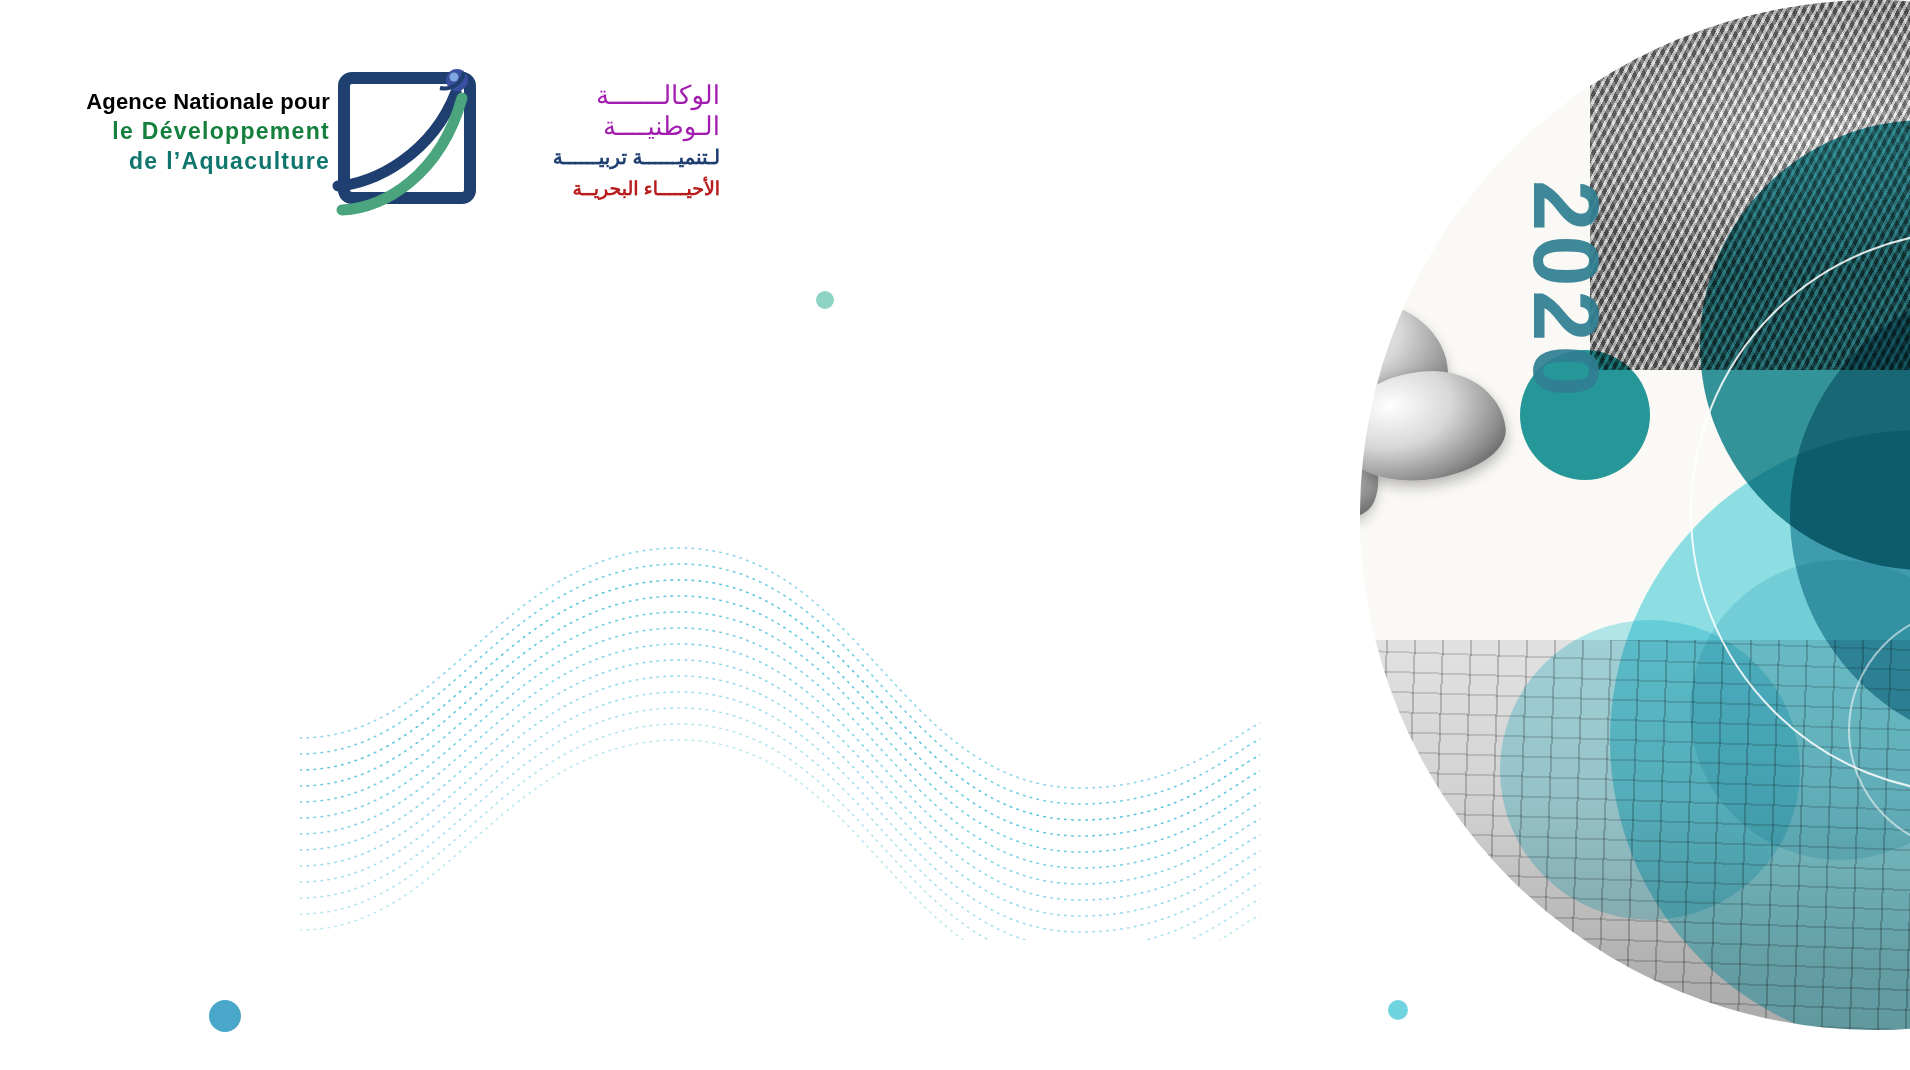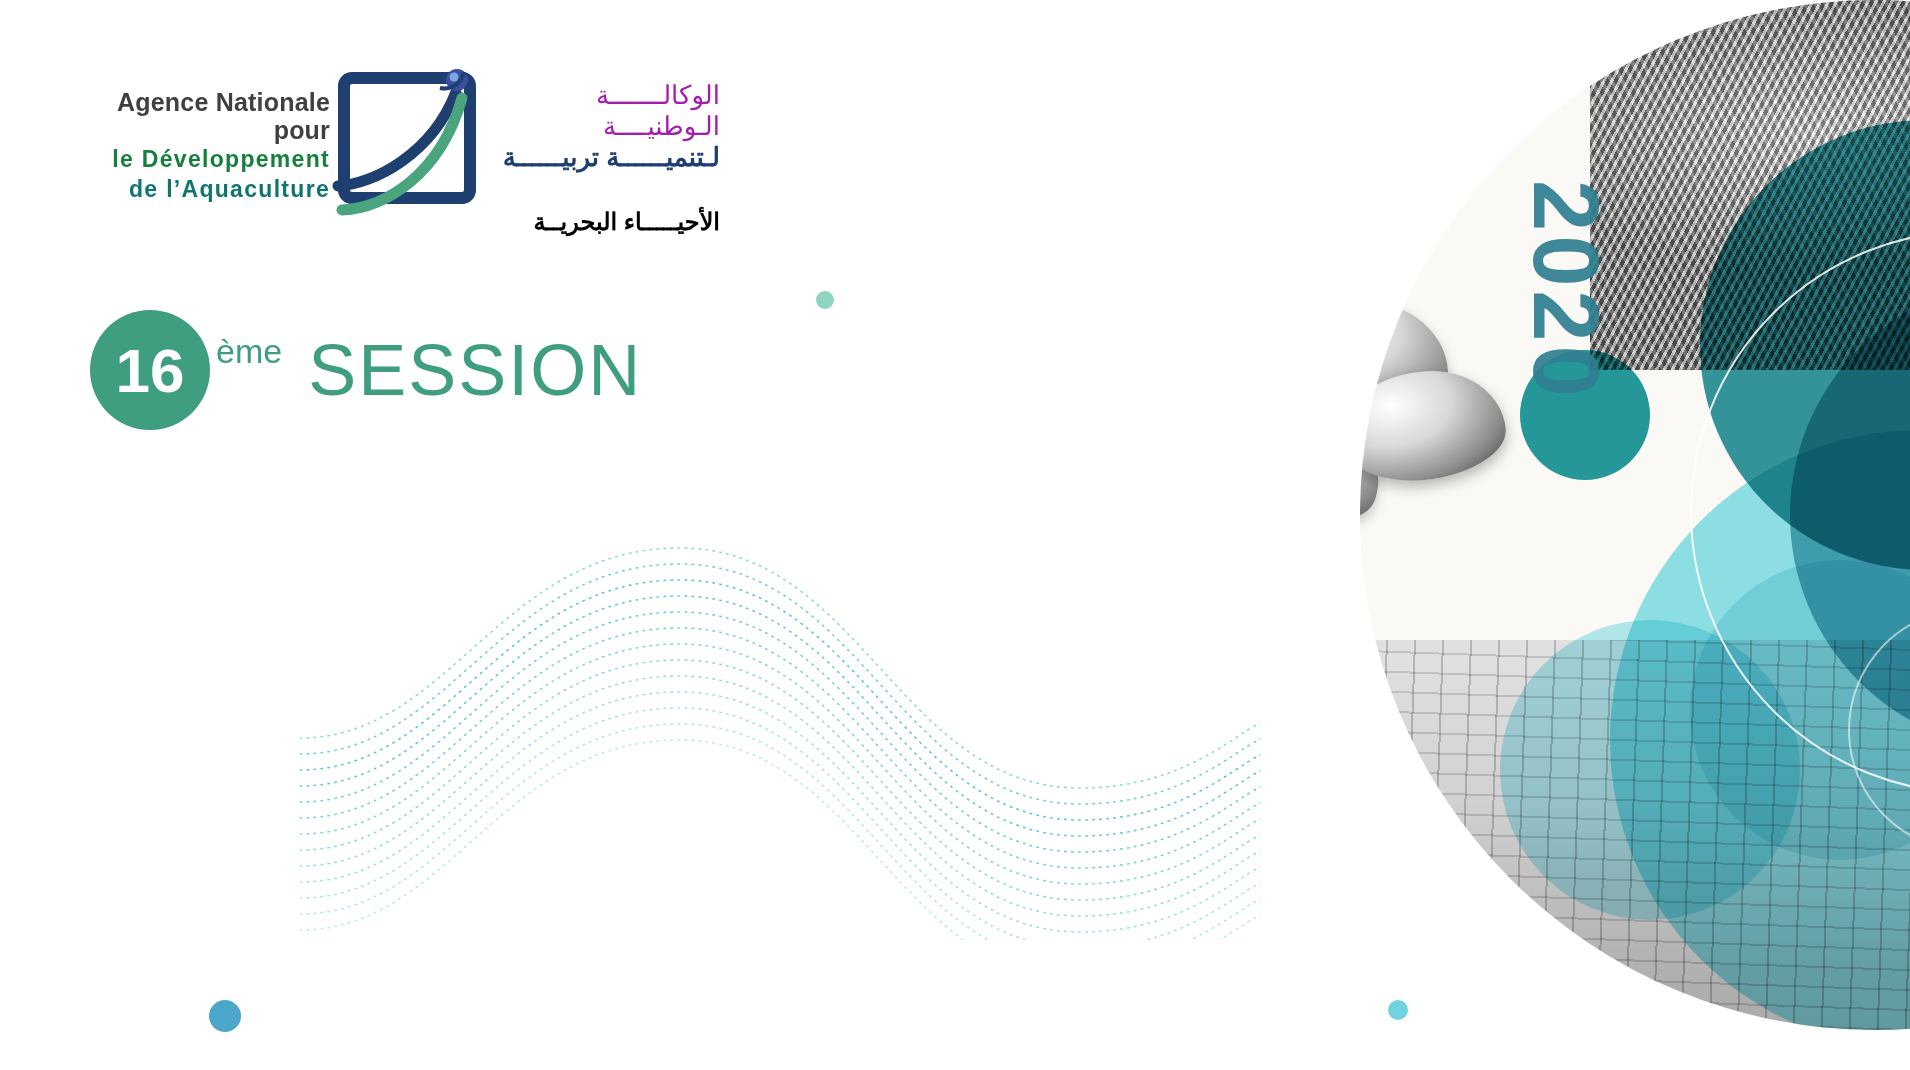--- a/index.html
+++ b/index.html
@@ -55,27 +55,27 @@
     writing-mode:vertical-rl;text-orientation:mixed;
     font-size:92px;font-weight:700;letter-spacing:4px;
     color:#2f7f92;opacity:.92;font-family:"Liberation Sans",sans-serif;}
 
   
   .waves{position:absolute;left:300px;top:520px;width:960px;height:420px;}
 
   
   .logo{position:absolute;left:80px;top:58px;width:640px;height:165px;}
   .logo-fr{position:absolute;left:0;top:30px;width:250px;text-align:right;}
-  .logo-fr .l1{color:#404040;font-size:25px;font-weight:700;letter-spacing:.2px;line-height:28px;}
+  .logo-fr .l1{color:#000000;font-size:22px;font-weight:700;letter-spacing:.2px;line-height:28px;}
   .logo-fr .l2{color:#15803d;font-size:23px;font-weight:700;letter-spacing:1.3px;line-height:30px;}
   .logo-fr .l3{color:#0f766e;font-size:23px;font-weight:700;letter-spacing:1.3px;line-height:30px;}
   .logo-ar{position:absolute;left:400px;top:22px;width:240px;text-align:right;direction:rtl;}
   .logo-ar .a1{color:#a21caf;font-size:26px;line-height:31px;}
-  .logo-ar .a2{color:#1e3f70;font-size:26px;line-height:31px;font-weight:700;}
-  .logo-ar .a3{color:#000000;font-size:24px;line-height:31px;font-weight:700;margin-top:33px;}
+  .logo-ar .a2{color:#1e3f70;font-size:20px;line-height:31px;font-weight:700;}
+  .logo-ar .a3{color:#b91c1c;font-size:19px;line-height:31px;font-weight:700;}
 
   
   .headline{position:absolute;left:90px;top:292px;}
   .headline .title{font-size:84px;font-weight:700;color:#1d4379;letter-spacing:-1px;line-height:96px;
     font-family:"Liberation Sans",sans-serif;white-space:nowrap;}
   .session-row{display:flex;align-items:center;margin-top:18px;}
   .badge{width:120px;height:120px;border-radius:50%;background:#3f9e80;
     display:flex;align-items:center;justify-content:center;
     color:#fff;font-size:62px;font-weight:700;}
   .ordinal{color:#3f9e80;font-size:34px;font-weight:400;margin-left:6px;align-self:flex-start;margin-top:22px;}
@@ -160,24 +160,19 @@
 
     <div class="logo-ar">
       <div class="a1">الوكالـــــــة الـوطنيــــة</div>
       <div class="a2">لـتنميــــــة تربيــــــة</div>
       <div class="a3">الأحيـــــاء البحريــة</div>
     </div>
   </div>
 
   <div class="headline">
 
-    <div class="session-row">
-      <div class="badge">16</div>
-      <div class="ordinal">ème</div>
-      <div class="session-word">SESSION</div>
-    </div>
   </div>
 
   <div class="dot dot-teal-top"></div>
   <div class="dot dot-blue-bl"></div>
   <div class="dot dot-cyan-br"></div>
 
 </div>
 
 </body></html>

